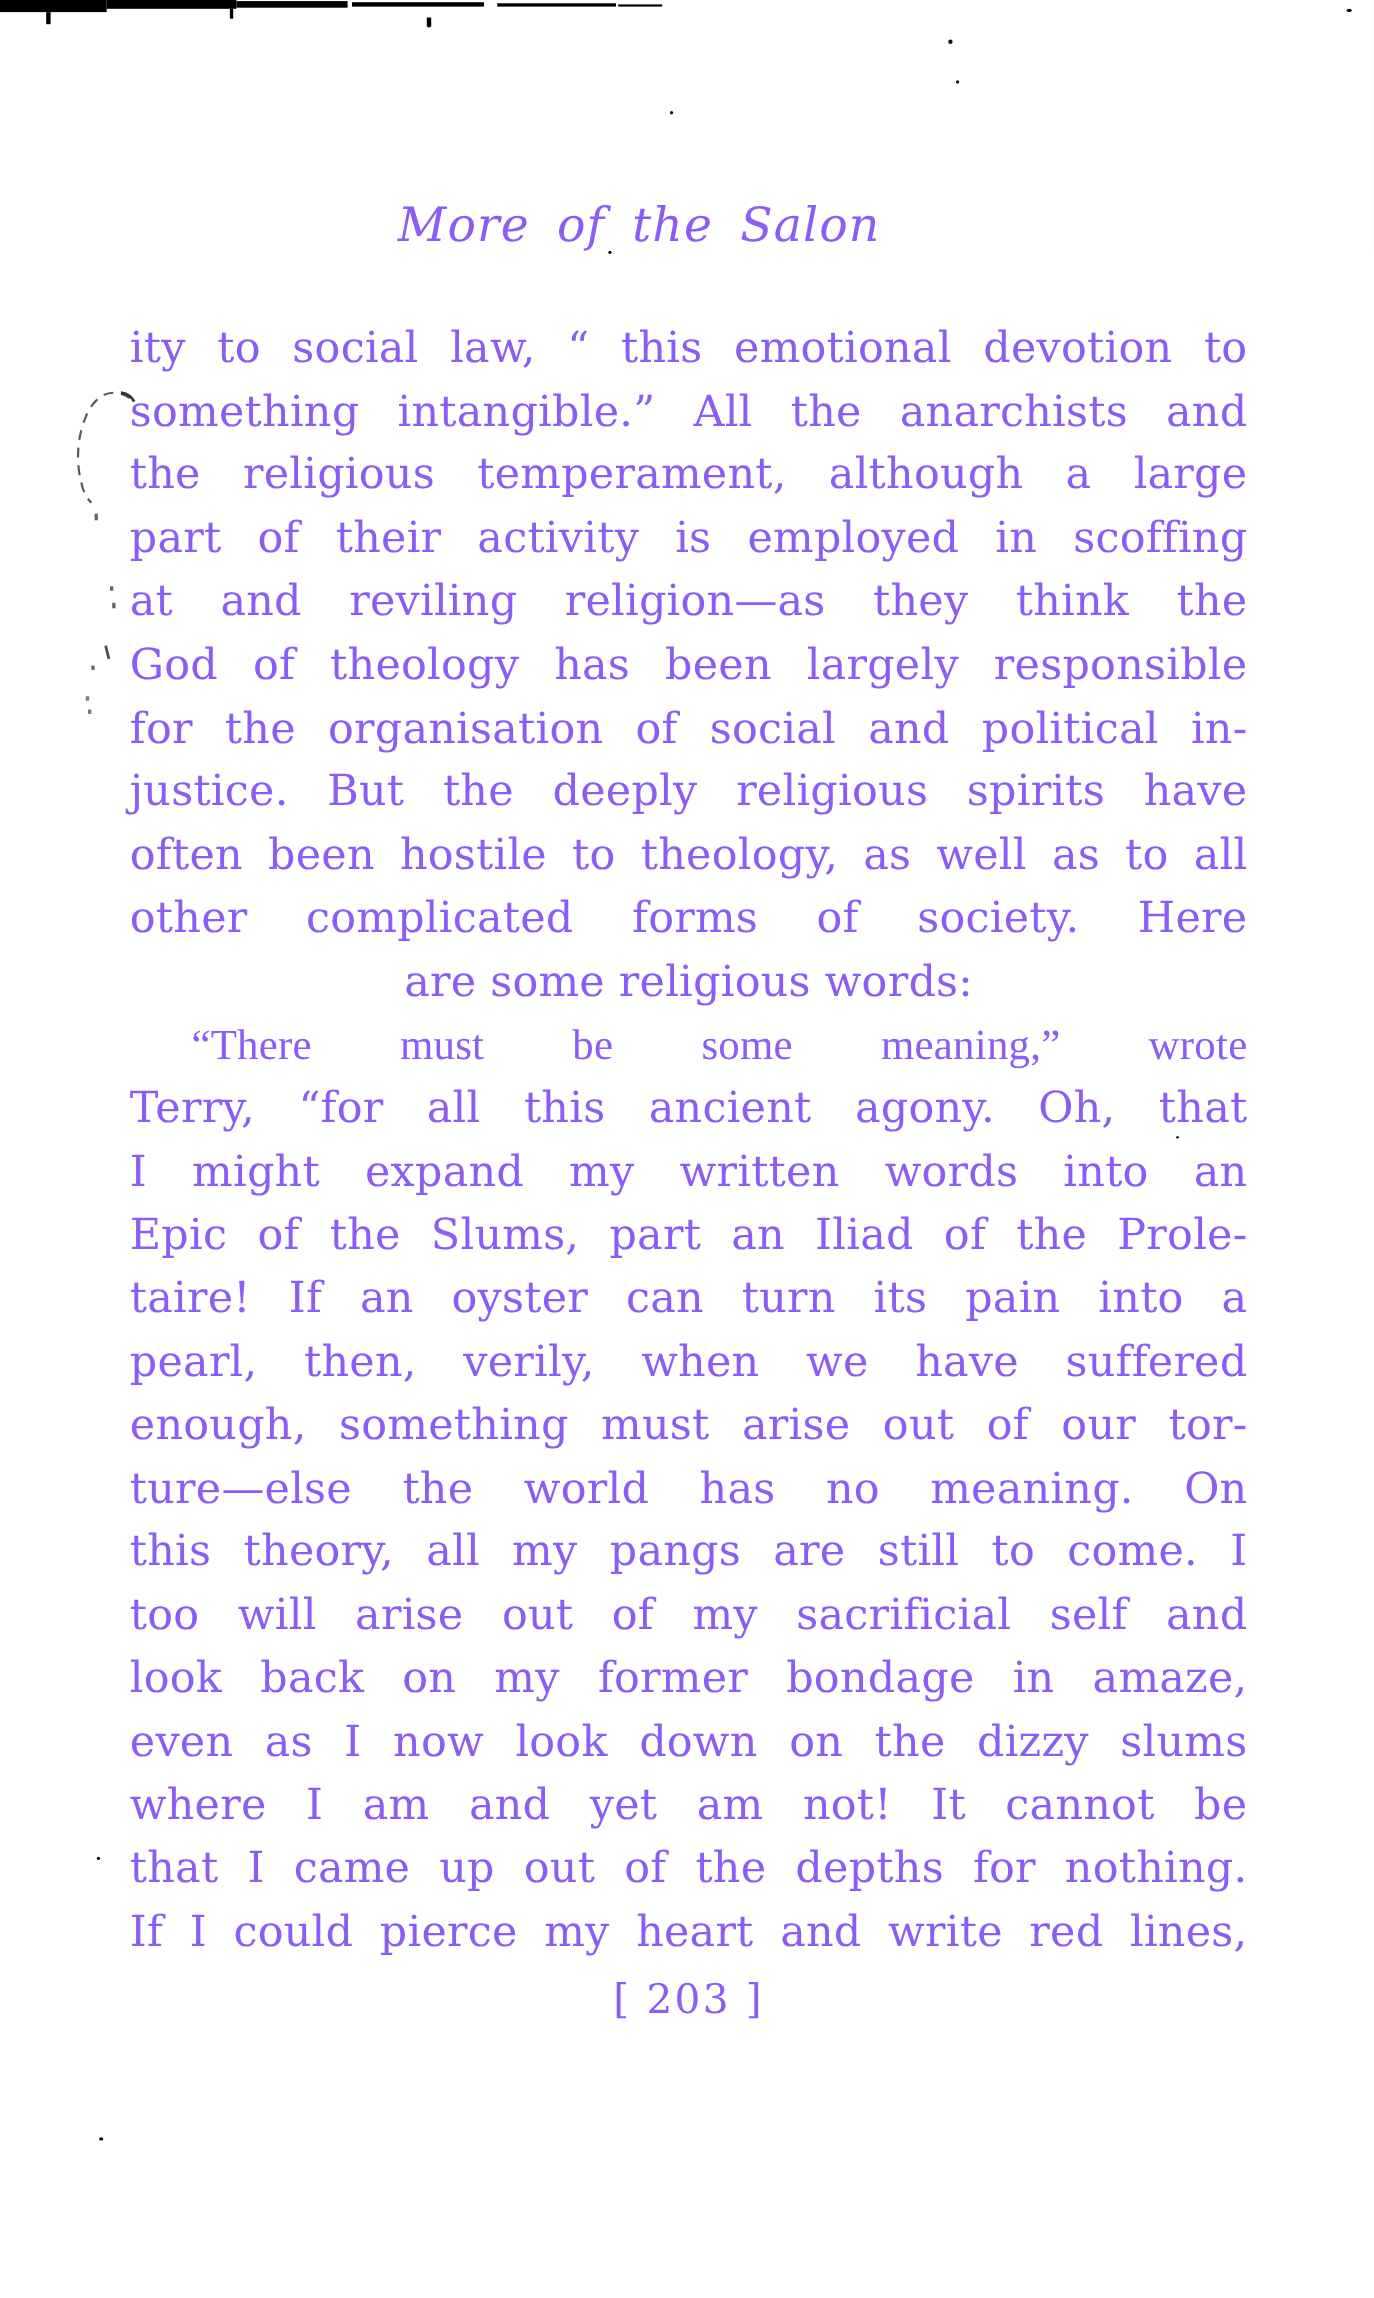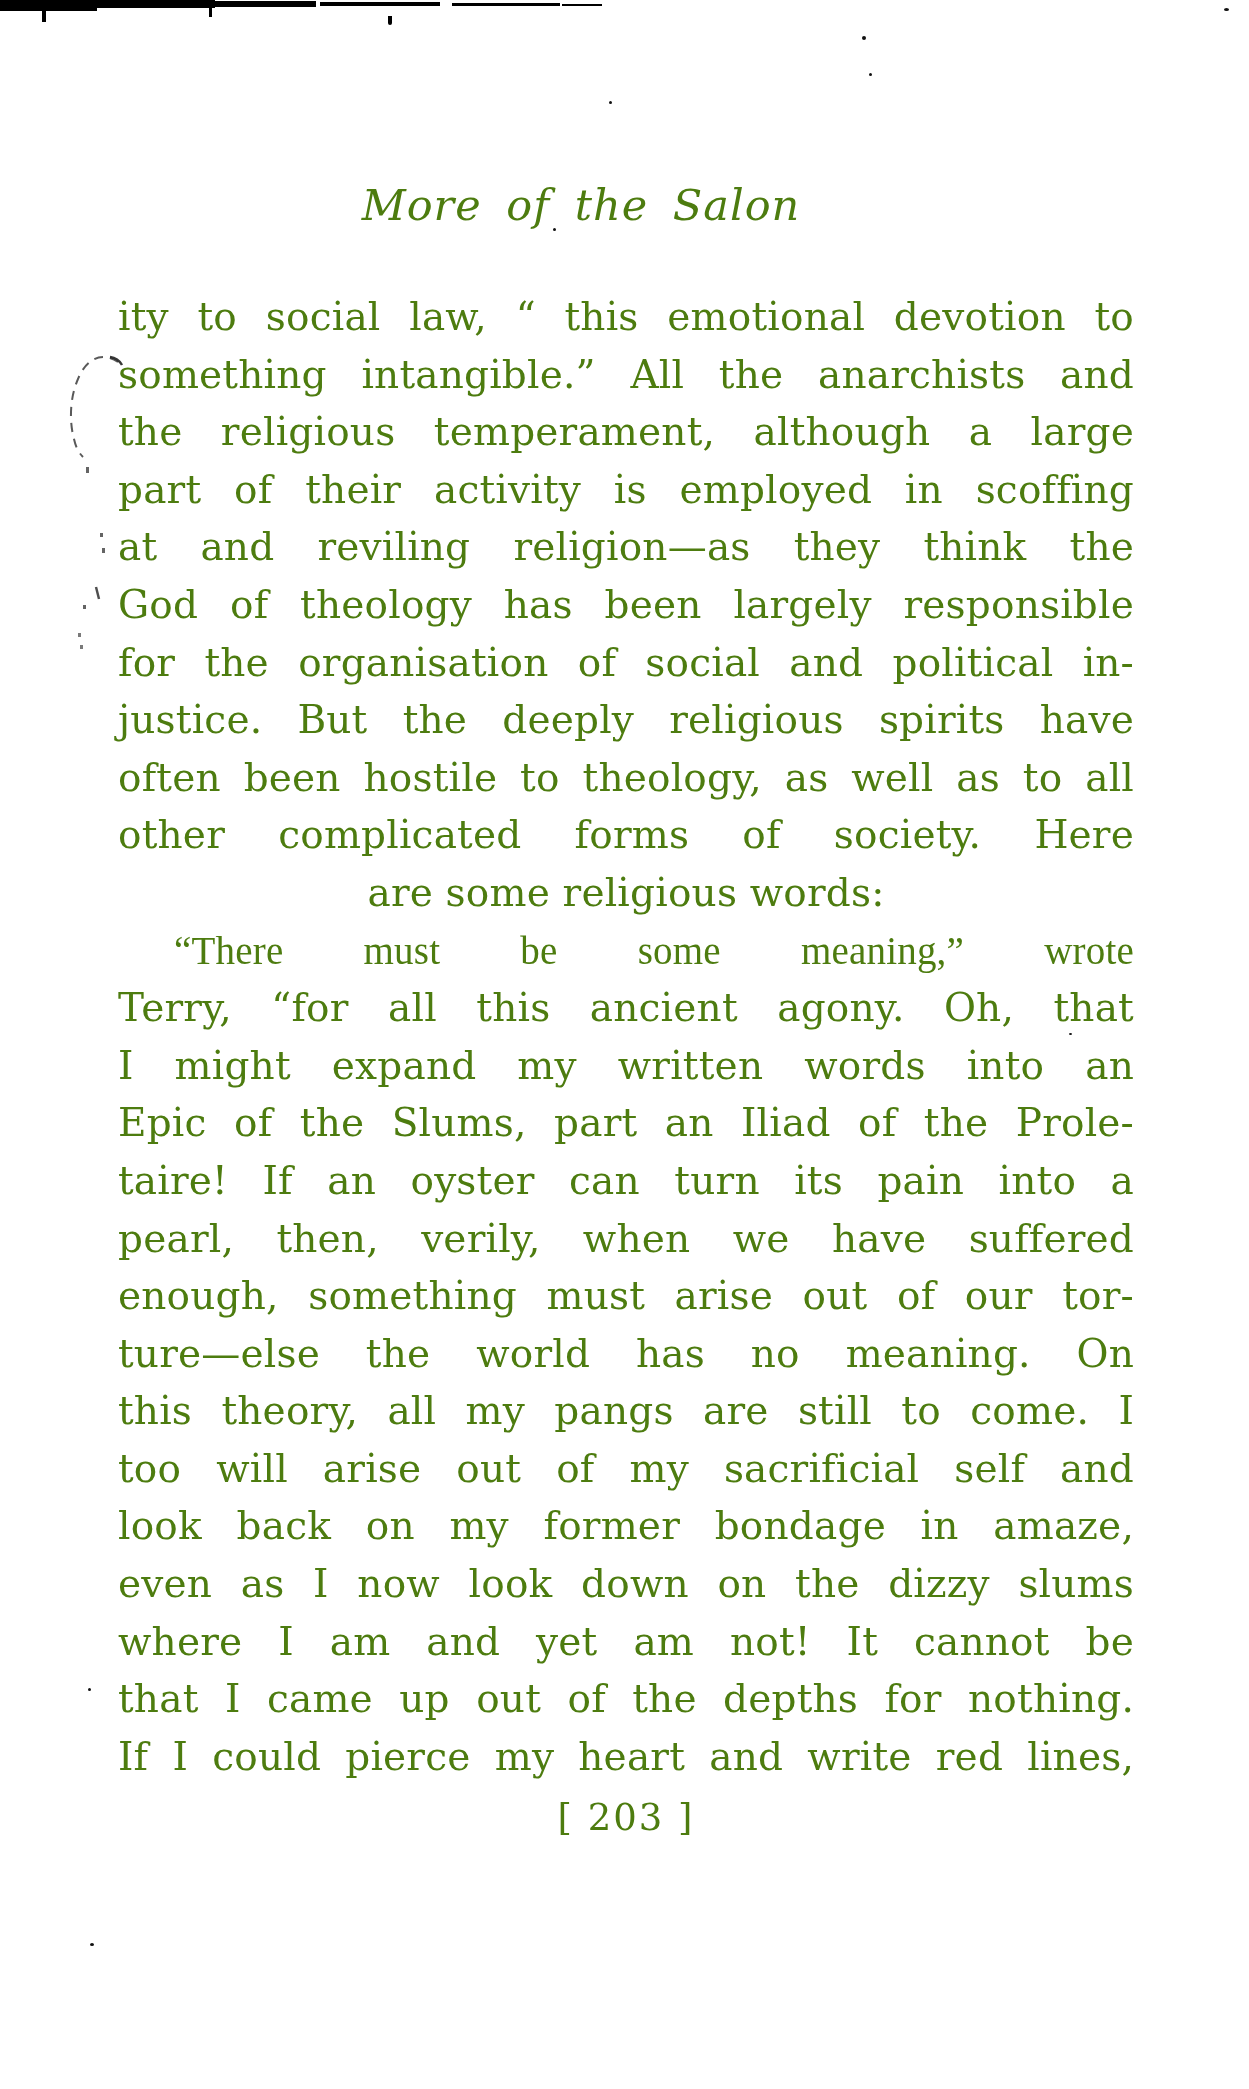--- a/index.html
+++ b/index.html
@@ -61,21 +61,21 @@
   .sp3{left:609px;top:101px;width:3px;height:3px;}
   .sp4{left:869px;top:73px;width:3px;height:3px;}
   .sp5{left:553px;top:228px;width:3px;height:3px;}
   .sp6{left:1069px;top:1033px;width:3px;height:2px;}
   .sp7{left:88px;top:1688px;width:3px;height:3px;}
   .sp8{left:90px;top:1943px;width:4px;height:3px;}
 </style>
 </head>
 <body>
 
-<div class="page" style="background: rgb(255, 255, 255); color: #4d7c0f;">
+<div class="page" style="background: rgb(255, 255, 255); color: #8b5cf6;">
 
   <div class="topbar">
     <div class="tb1"></div>
     <div class="tb2"></div>
     <div class="tb3"></div>
     <div class="tb4"></div>
     <div class="tb5"></div>
     <div class="tb6"></div>
     <div class="tick1"></div>
     <div class="tick2"></div>

